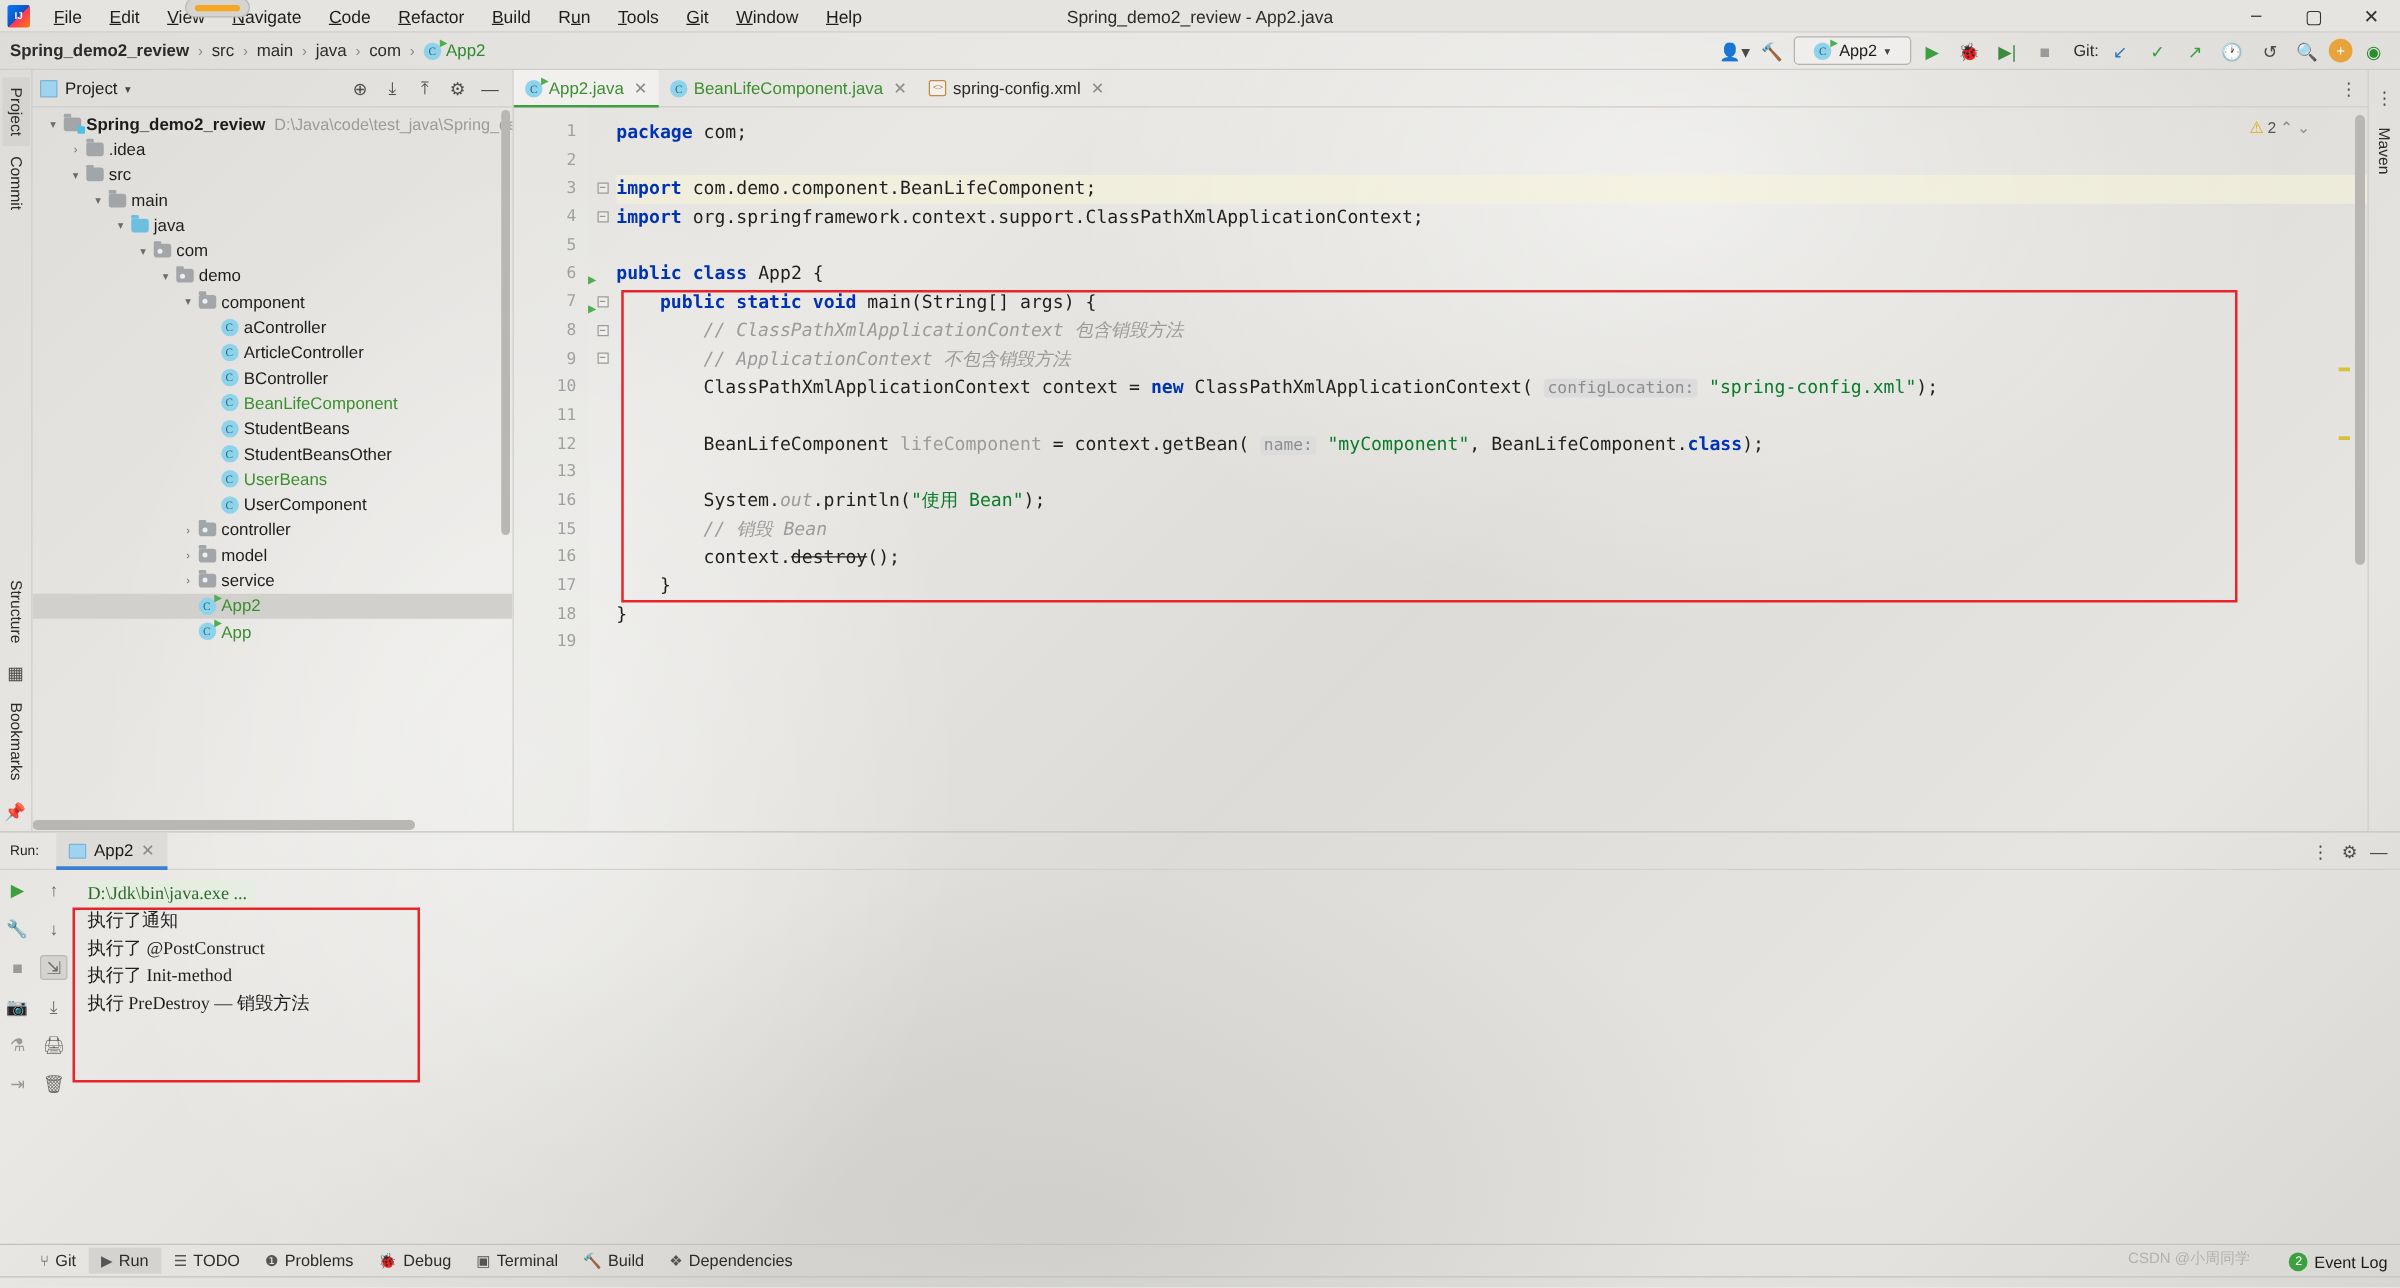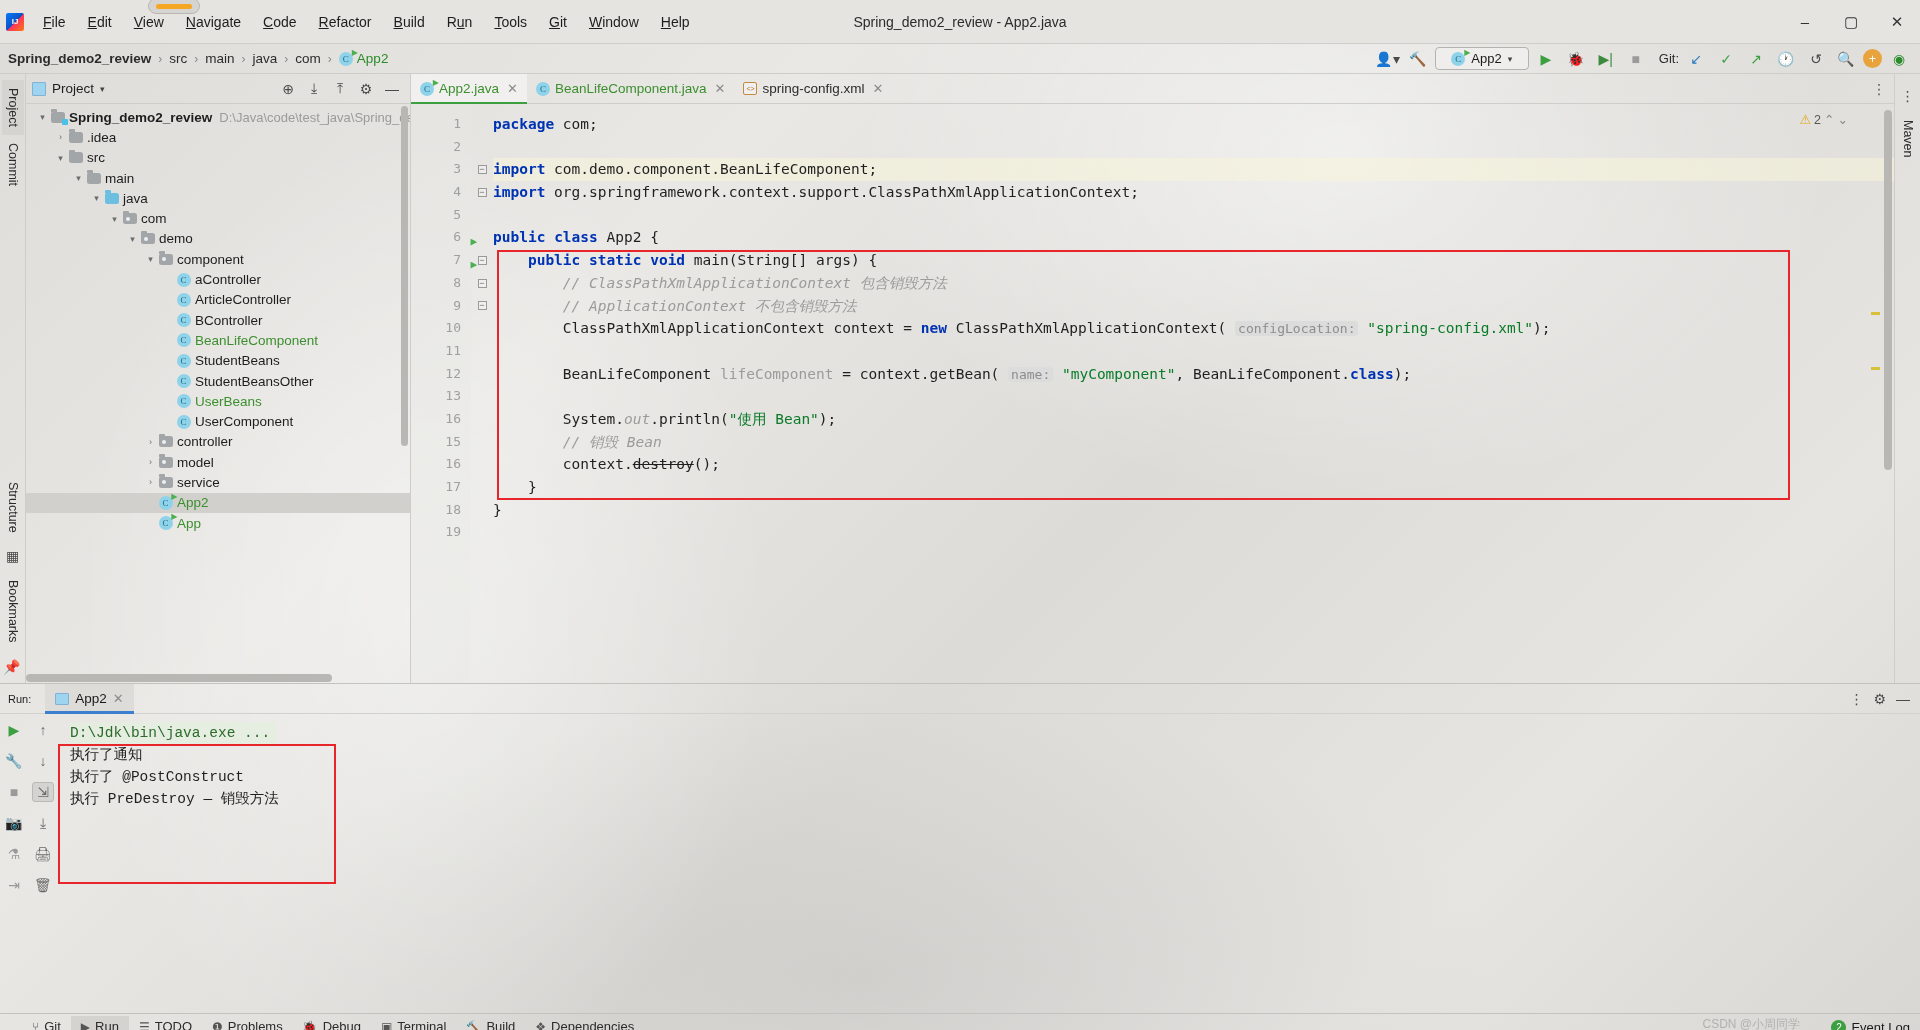--- a/index.html
+++ b/index.html
@@ -23,21 +23,21 @@
       radial-gradient(ellipse 500px 700px at 22% 60%, rgba(255,255,255,0.4), rgba(200,200,198,0.0) 70%),
       radial-gradient(ellipse 900px 400px at 45% 95%, rgba(180,180,178,0.35), rgba(200,200,198,0.0) 70%),
       linear-gradient(135deg, #dedcd9 0%, #e9e8e5 30%, #dcdbd7 55%, #e6e5e2 80%, #d8d7d3 100%);
     pointer-events: none;
     z-index: 0;
   }
   .layer { position: relative; z-index: 1; }
 
   
   .titlebar {
-    height: 44px;
+    height: 26px;
     display: flex; align-items: center;
     background: #e6e4e1;
     border-bottom: 1px solid #d0cecb;
     padding-left: 6px;
     position: relative;
   }
   .ij-logo {
     width: 18px; height: 18px; margin-right: 8px;
     background: linear-gradient(135deg,#087cfa 0%, #0a53c4 50%, #fe315d 50%, #f97a12 100%);
     border-radius: 2px;
@@ -269,21 +269,21 @@
     padding-top: 6px; gap: 11px; color: #4a4a4a; font-size: 14px;
   }
   .run-tools2 {
     width: 30px; flex: none; display: flex; flex-direction: column; align-items: center;
     padding-top: 6px; gap: 11px; color: #6a6a6a; font-size: 14px;
   }
   .tool-btn { width: 22px; height: 20px; display:flex;align-items:center;justify-content:center; }
   .tool-btn.on { background: #d5d3d0; border: 1px solid #bbb9b6; border-radius: 3px; }
   .console {
     flex: 1; padding: 8px 0 0 12px;
-    font-family: Liberation Mono, monospace; font-size: 14.5px; color: #1f1f1f;
+    font-family: Liberation Serif, serif; font-size: 14.5px; color: #1f1f1f;
     position: relative; min-width: 0;
   }
   .cons-line { height: 22px; line-height: 22px; white-space: pre; }
   .cons-line.cmd { color: #2b6b2b; background: rgba(226,240,221,0.55); display:inline-block; padding-right:6px; }
   .cons-line.blue { color: #2a4fb8; }
   .cons-red-box { position: absolute; border: 2px solid #e8252a; }
 
   
   .toolwin-bar {
     height: 26px; display: flex; align-items: center; gap: 0px;
@@ -677,21 +677,21 @@
       <div class="run-tools2">
         <div class="tool-btn">↑</div>
         <div class="tool-btn">↓</div>
         <div class="tool-btn on">⇲</div>
         <div class="tool-btn">⤓</div>
         <div class="tool-btn">🖨</div>
         <div class="tool-btn">🗑</div>
       </div>
       <div class="console" id="console-host">
         <div class="cons-red-box" style="left: 0px; top: 30px; width: 278px; height: 140px;"></div>
-      <div class="cons-line cmd">D:\Jdk\bin\java.exe ...</div><div class="cons-line">执行了通知</div><div class="cons-line">执行了 @PostConstruct</div><div class="cons-line">执行 PreDestroy — 销毁方法</div><div class="cons-line"> </div></div>
+      <div class="cons-line cmd">D:\Jdk\bin\java.exe ...</div><div class="cons-line">执行了通知</div><div class="cons-line">执行了 @PostConstruct</div><div class="cons-line">执行了 Init-method</div><div class="cons-line">执行 PreDestroy — 销毁方法</div><div class="cons-line"> </div></div>
     </div>
   </div>
 
   <div class="toolwin-bar" id="twbar-host">
       <div class="tw-item">
         <span style="font-size: 12px; color: rgb(85, 85, 85);">⑂</span>
         <span>Git</span>
       </div>
       <div class="tw-item active">
         <span style="font-size: 12px; color: rgb(85, 85, 85);">▶</span>

